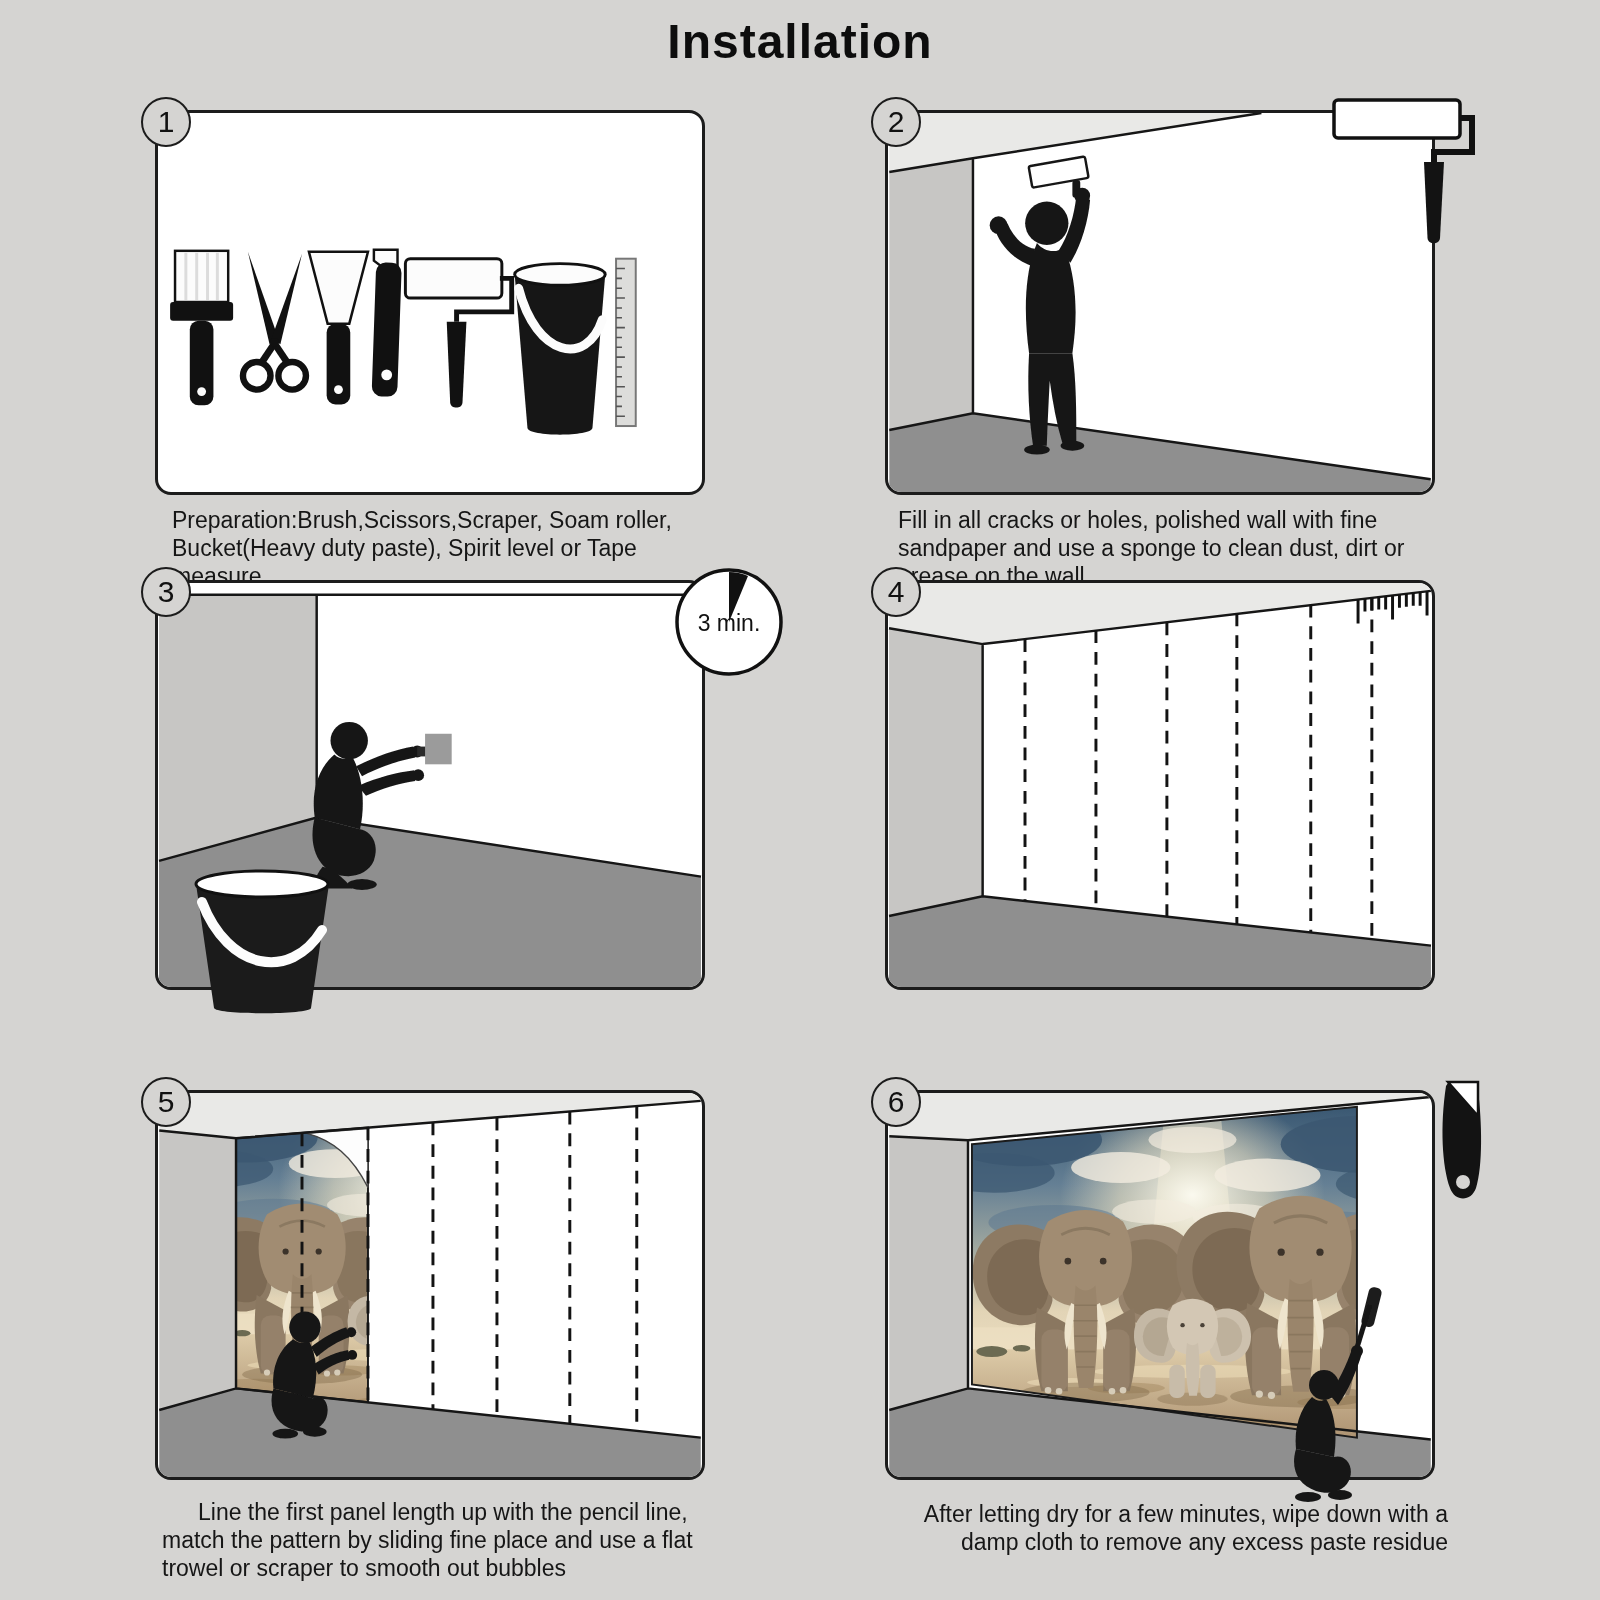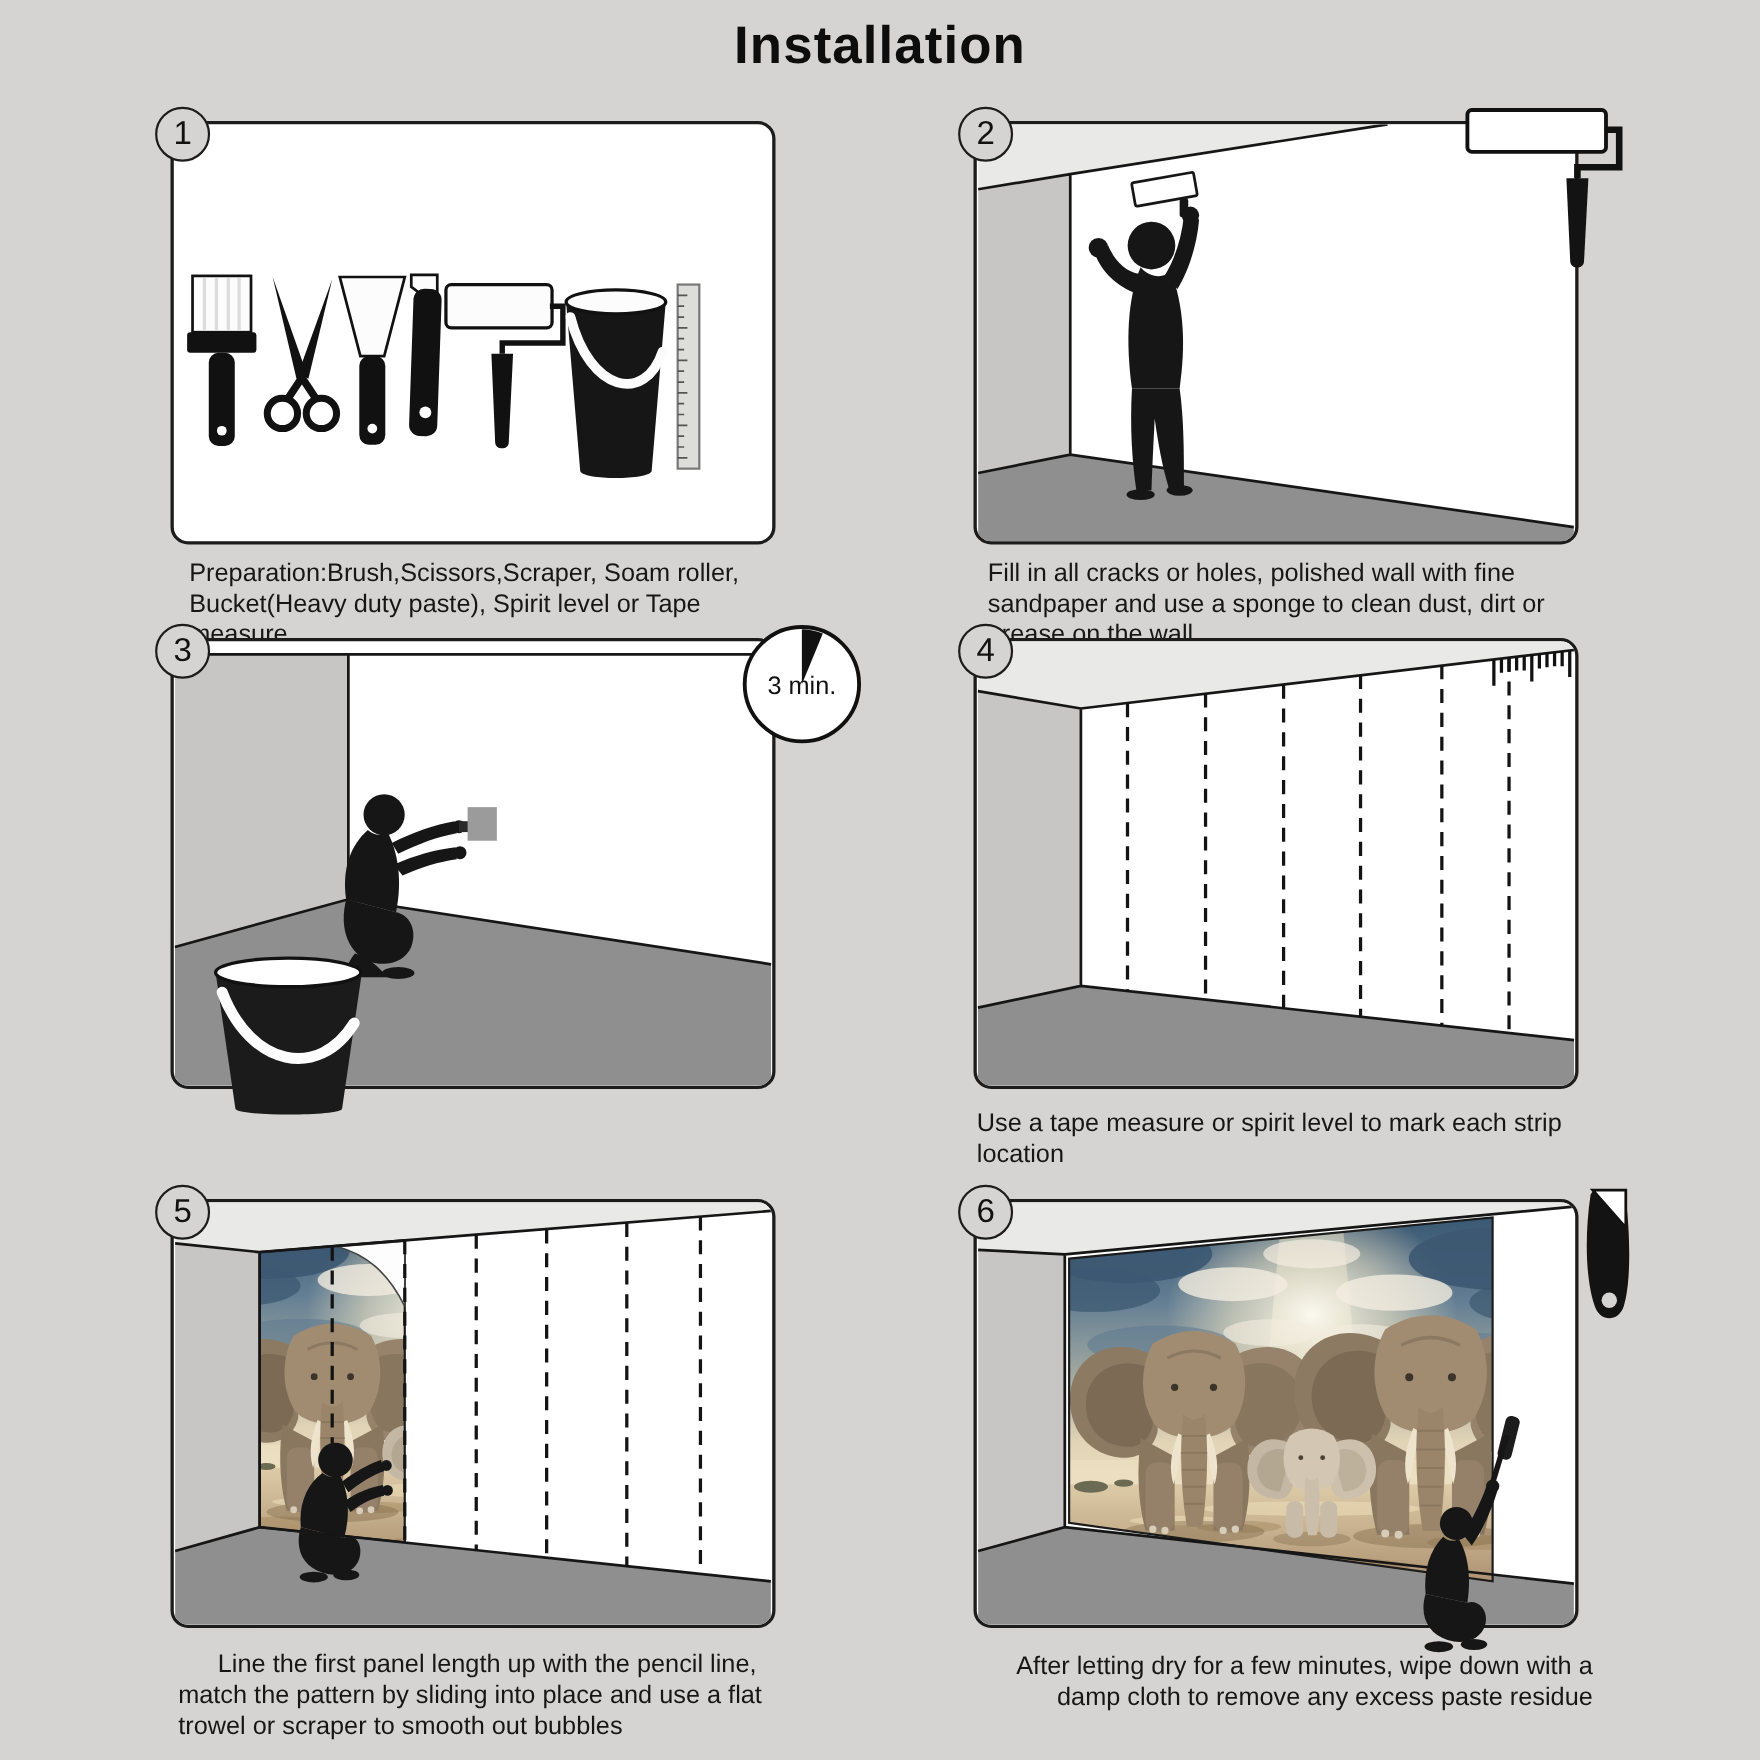--- a/index.html
+++ b/index.html
@@ -299,21 +299,20 @@
           <line x1="518" y1="12" x2="518" y2="25"></line>
           <line x1="525" y1="11" x2="525" y2="24"></line>
           <line x1="532" y1="10" x2="532" y2="23"></line>
           <line x1="539" y1="9.5" x2="539" y2="23"></line>
           <line x1="546" y1="8.5" x2="546" y2="33"></line>
         </g>
       </svg>
     </div>
     <div class="badge">4</div>
   </div>
-  <div class="caption" style="left:888px;top:1006px;width:552px;">Use a tape measure or spirit level to mark each strip location</div>
 
   <div class="step" style="left:155px;top:1090px;">
     <div class="panel" style="height:390px;">
       <svg viewBox="0 0 550 390">
         <clipPath id="mc5">
             <polygon points="78,46 212,35 212,314 78,300"></polygon>
           </clipPath>
         <polygon points="0,0 550,0 550,8 78,46 0,38" fill="#e9e9e7"></polygon>
         <polygon points="78,46 550,8 550,350 78,300" fill="#ffffff"></polygon>
         <polygon points="0,38 78,46 78,300 0,322" fill="#c7c6c4"></polygon>
@@ -340,21 +339,21 @@
           <circle cx="195" cy="243" r="5"></circle>
             <circle cx="196" cy="266" r="5"></circle>
           <path d="M116,300 C110,320 118,336 136,342 C152,347 166,341 170,329 C174,315 166,305 156,310 Z"></path>
           <ellipse cx="128" cy="346" rx="13" ry="5"></ellipse>
             <ellipse cx="158" cy="344" rx="12" ry="5"></ellipse>
         </g>
       </svg>
     </div>
     <div class="badge">5</div>
   </div>
-  <div class="caption cap-indent" style="left:162px;top:1498px;width:560px;">Line the first panel length up with the pencil line, match the pattern by sliding into place and use a flat trowel or scraper to smooth out bubbles</div>
+  <div class="caption cap-indent" style="left:162px;top:1498px;width:560px;">Line the first panel length up with the pencil line, match the pattern by sliding fine place and use a flat trowel or scraper to smooth out bubbles</div>
 
   <div class="step" style="left:885px;top:1090px;">
     <div class="panel" style="height:390px;">
       <svg viewBox="0 0 550 390">
         <clipPath id="mc6">
             <polygon points="84,52 475,14 475,350 84,296"></polygon>
           </clipPath>
         <polygon points="0,0 550,0 550,4 80,48 0,44" fill="#e9e9e7"></polygon>
         <polygon points="80,48 550,4 550,352 80,300" fill="#ffffff"></polygon>
         <polygon points="0,44 80,48 80,300 0,322" fill="#c7c6c4"></polygon>

